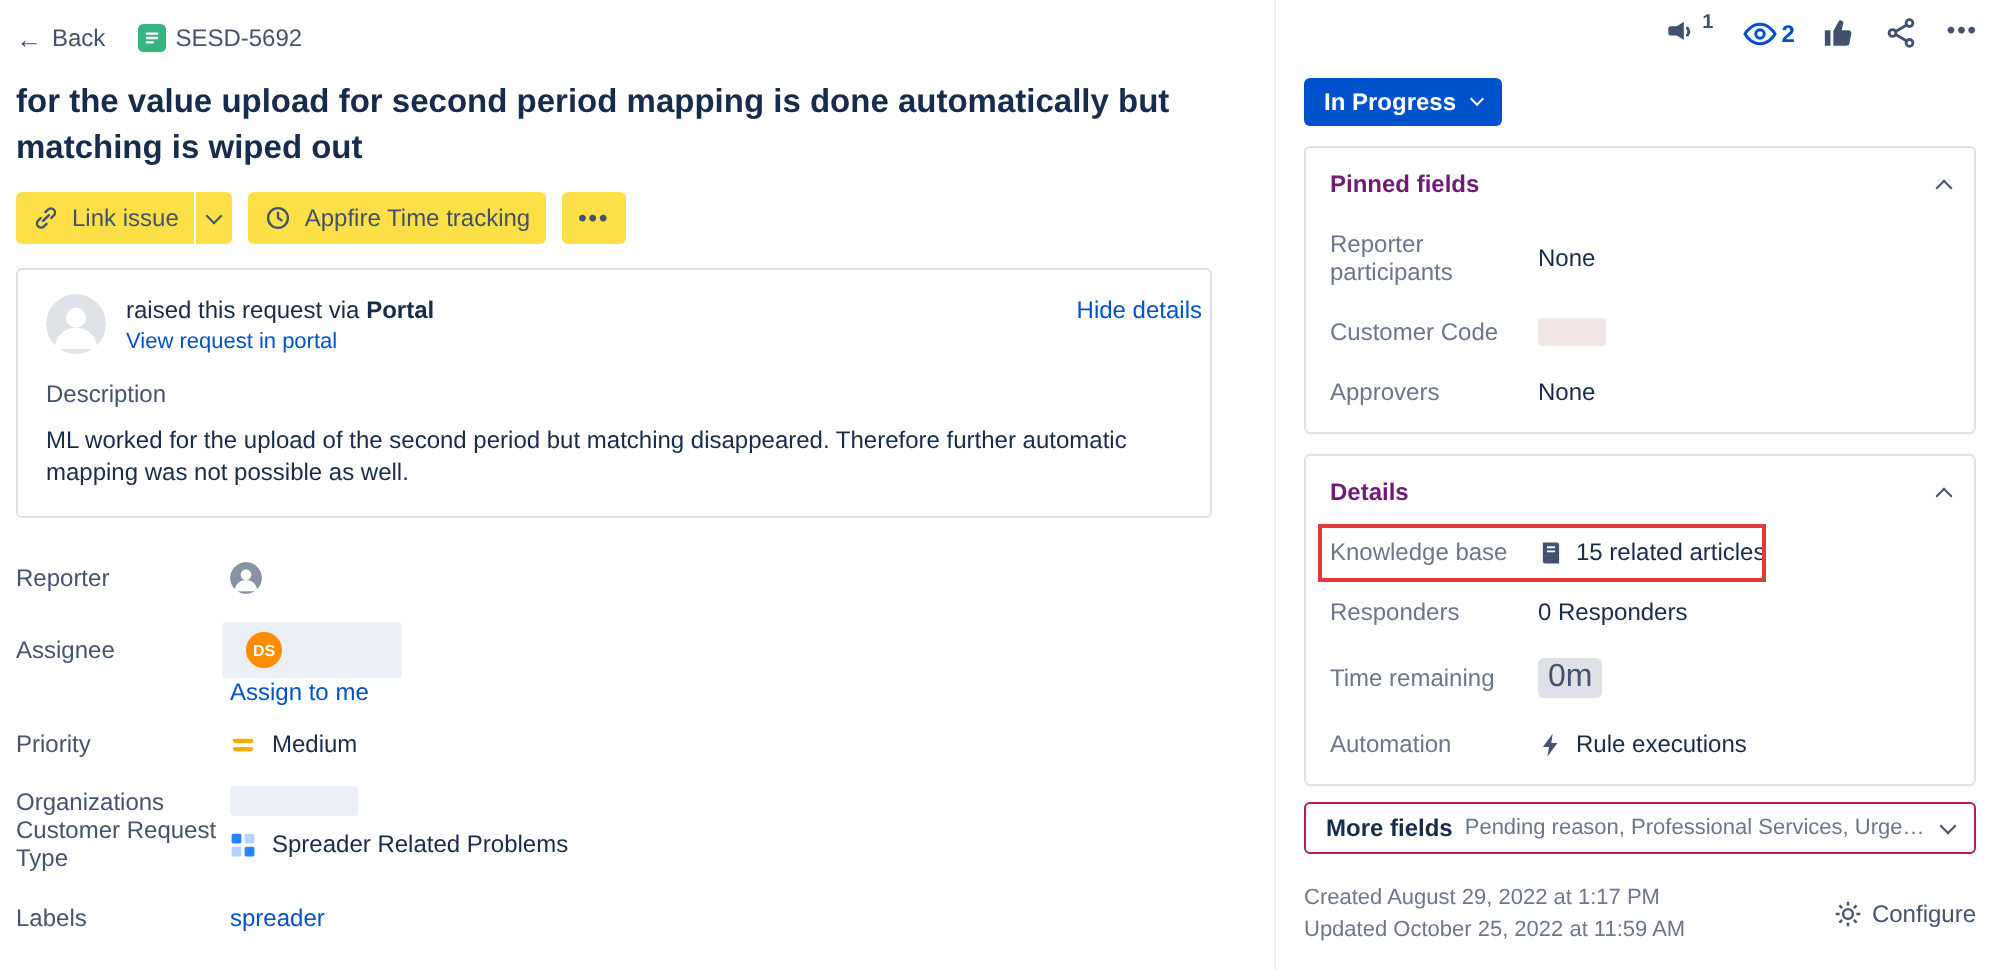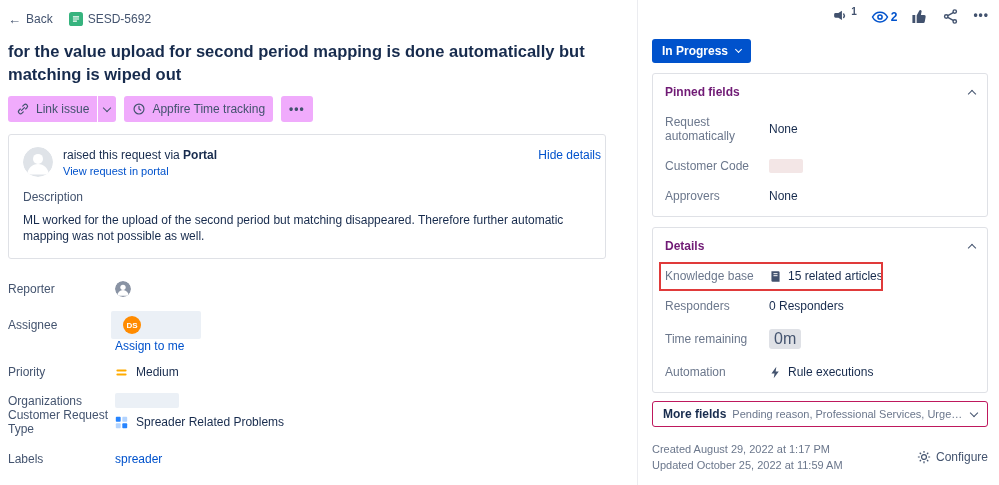--- a/index.html
+++ b/index.html
@@ -14,21 +14,21 @@
   .backbtn { display: inline-flex; align-items: center; gap: 5px; font-size: 12px; color: #42526E; cursor: pointer; }
   .back-arrow { font-size: 13px; color: #42526E; }
   .issuechip { display: inline-flex; align-items: center; gap: 5px; font-size: 12px; color: #44546F; cursor: pointer; }
 
   
   .title { margin-top: 10px; width: 590px; font-size: 16.5px; line-height: 23px; font-weight: 600; color: #172B4D; }
 
   
   .toolbar { margin-top: 10px; display: flex; align-items: center; gap: 8px; }
   .tbtn { display: inline-flex; align-items: center; gap: 6px; height: 26px; padding: 0 8px;
-    background: #f0abfc; border-radius: 3px; font-size: 12px; color: #42526E; cursor: pointer; }
+    background: #fde047; border-radius: 3px; font-size: 12px; color: #42526E; cursor: pointer; }
   .split { display: flex; gap: 1px; }
   .split .tbtn:first-child { border-radius: 3px 0 0 3px; }
   .split .tbtn.caret { border-radius: 0 3px 3px 0; padding: 0 6px; }
   .chev { display: inline-block; width: 6px; height: 6px; border-right: 1.6px solid #44546E;
     border-bottom: 1.6px solid #44546E; transform: rotate(45deg); margin-top: -3px; }
   .chev.up { transform: rotate(-135deg); margin-top: 3px; }
   .chev.white { border-color: #fff; width: 5px; height: 5px; }
   .morebtn { font-size: 12px; letter-spacing: 1px; font-weight: bold; }
 
   
@@ -269,21 +269,21 @@
       <span>In Progress</span>
       <span class="chev white"></span>
     </div>
 
     <div class="panel">
       <div class="panel-head">
         <span class="panel-title">Pinned fields</span>
         <span class="chev up"></span>
       </div>
       <div class="prow">
-        <span class="plabel">Request automatically</span>
+        <span class="plabel">Reporter participants</span>
         <span class="pvalue">None</span>
       </div>
       <div class="prow">
         <span class="plabel">Customer Code</span>
         <span class="pvalue">
             <span class="redact-pink"></span>
           </span>
       </div>
       <div class="prow">
         <span class="plabel">Approvers</span>

